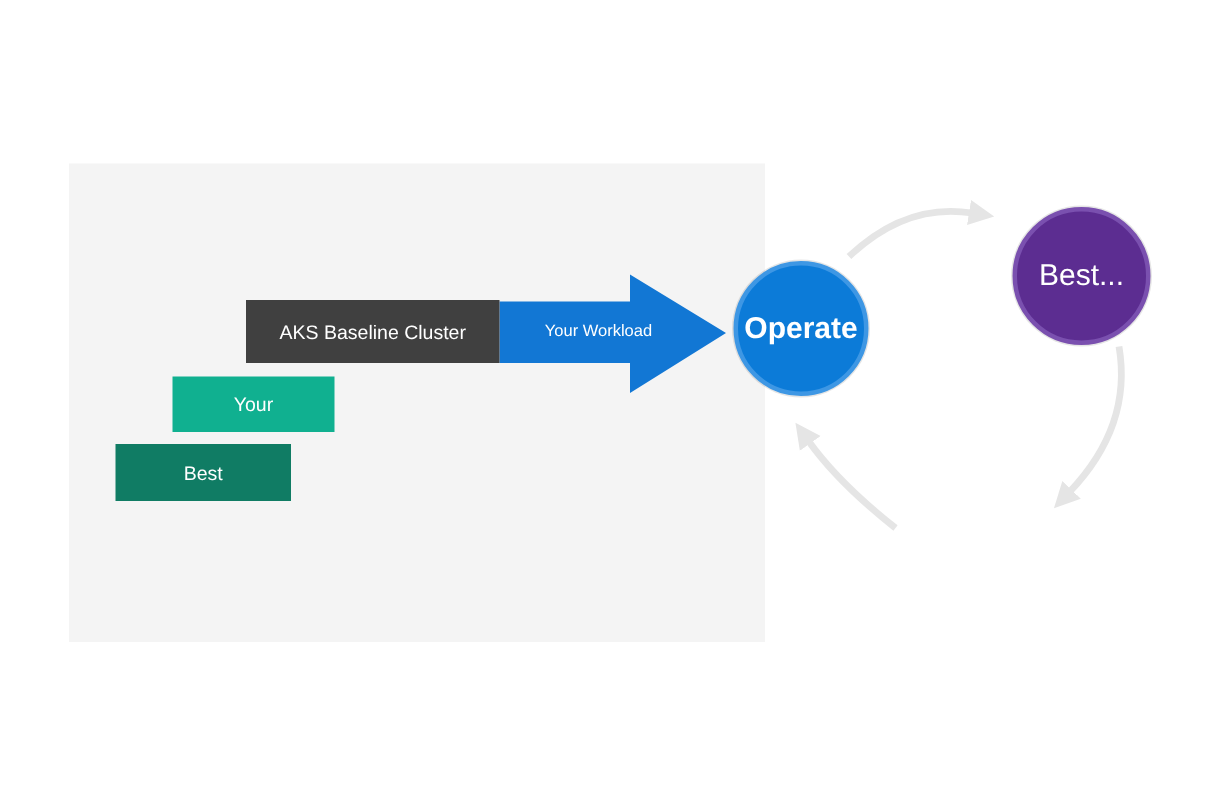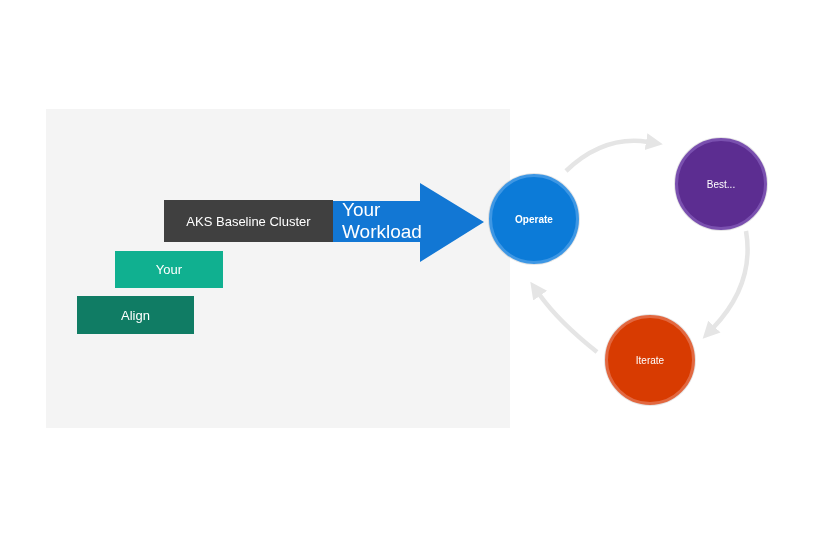--- a/index.html
+++ b/index.html
@@ -33,32 +33,32 @@
     z-index: 3;
   }
   .bar-aks   { left: 164px; top: 200px; width: 169px; height: 42px; }
   .bar-align { left: 115px; top: 251px; width: 108px; height: 37px; }
   .bar-learn { left:  77px; top: 296px; width: 117px; height: 38px; }
   .workload-label {
     position: absolute;
     left: 342px; top: 200px;
     width: 114px; height: 42px;
     display: flex; align-items: center; justify-content: center;
-    color: #ffffff; font-size: 19px;
+    color: #ffffff; font-size: 11px;
     z-index: 4;
     pointer-events: none;
   }
   .node {
     position: absolute;
     border-radius: 50%;
     border-style: solid;
     border-width: 3px;
     box-shadow: 0 0 0 1px rgba(0,0,0,0.10);
     display: flex; align-items: center; justify-content: center;
-    color: #ffffff; font-size: 10px;
+    color: #ffffff; font-size: 20px;
     z-index: 5;
     box-sizing: border-box;
   }
   .node-operate { left: 489px; top: 174px; width: 90px; height: 90px; }
   .node-best    { left: 675px; top: 138px; width: 92px; height: 92px; }
   .node-iterate { left: 605px; top: 315px; width: 90px; height: 90px; }
 </style>
 </head>
 <body>
 
@@ -84,30 +84,27 @@
 
   <div class="bar bar-aks" style="background-color: #404040;">
     <span>AKS Baseline Cluster</span>
   </div>
 
   <div class="bar bar-align" style="background-color: rgb(16, 176, 144);">
     <span>Your</span>
   </div>
 
   <div class="bar bar-learn" style="background-color: rgb(16, 124, 100);">
-    <span>Align</span>
+    <span>Best</span>
   </div>
 
   <div class="workload-label">Your Workload</div>
 
   <div class="node node-operate" style="background-color: rgb(12, 123, 216); border-color: rgb(62, 151, 228); font-weight: bold;">
     <span>Operate</span>
   </div>
 
   <div class="node node-best" style="background-color: rgb(92, 45, 145); border-color: rgb(122, 80, 175);">
     <span>Best...</span>
   </div>
 
-  <div class="node node-iterate" style="background-color: rgb(216, 59, 1); border-color: rgb(226, 104, 64);">
-    <span>Iterate</span>
-  </div>
 
 </div>
 
 </body></html>

